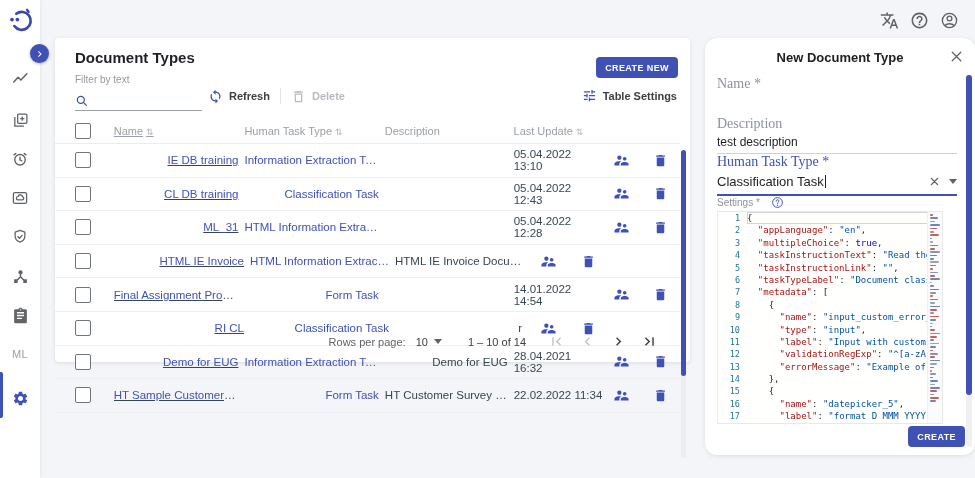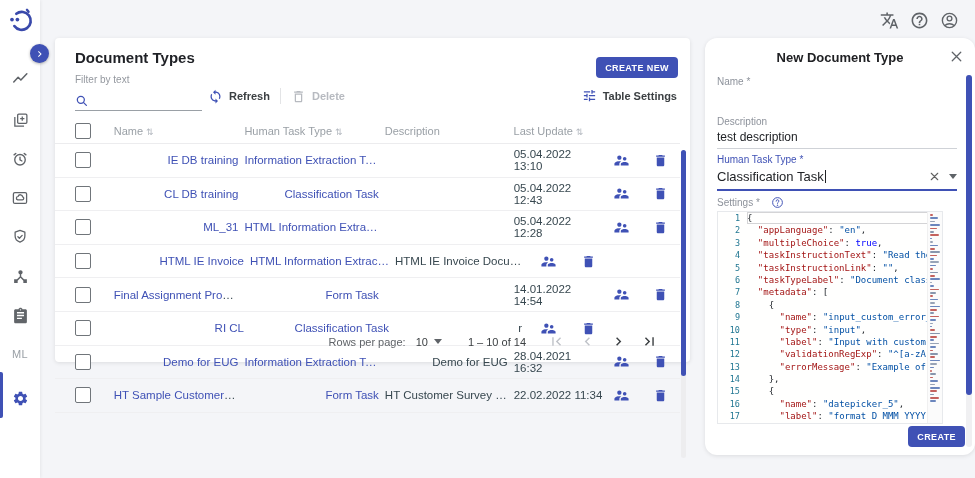--- a/index.html
+++ b/index.html
@@ -28,21 +28,21 @@
   .search-input{border:none;outline:none;width:100px;font-size:11px;background:transparent;font-family:inherit;}
   .toolbar{position:absolute;left:153px;top:50px;display:flex;align-items:center;}
   .tool-btn{display:flex;align-items:center;gap:6px;cursor:pointer;font-size:11px;color:#3c4043;font-weight:600;}
   .tool-btn.disabled{color:#b7bac0;cursor:default;}
   .tool-sep{width:1px;height:16px;background:#e3e4e6;margin:0 10px;}
   .table-settings{position:absolute;right:13px;top:50px;display:flex;align-items:center;gap:6px;font-size:11px;color:#3c4043;font-weight:600;cursor:pointer;}
 
   .trow{display:flex;align-items:center;padding-left:20px;box-sizing:border-box;width:625px;}
   .thead{position:absolute;left:0;top:80px;height:26px;color:#9aa0a6;font-size:11px;border-bottom:1px solid #ececee;}
   .c-check{width:40px;display:flex;align-items:center;}
-  .c-name{width:135px;}
+  .c-name{width:135px;text-decoration:underline;}
   .c-task{width:145px;}
   .c-desc{width:133px;}
   .c-update{width:92px;}
   .c-icon{width:40px;display:flex;justify-content:center;align-items:center;cursor:pointer;}
   .sort{font-size:9px;color:#b3b8bf;margin-left:3px;}
   .checkbox{width:14px;height:14px;border:1.6px solid #70757a;border-radius:2px;background:#fff;cursor:pointer;display:inline-block;}
   #rows{position:absolute;left:0;top:106px;}
   .tbody-row{height:33.6px;border-bottom:1px solid #efeff1;font-size:11.5px;color:#37474f;}
   .link{color:#3f51b5;cursor:pointer;}
   .task-text{color:#3f51b5;}
@@ -57,21 +57,21 @@
   .caret-down{width:0;height:0;border-left:4px solid transparent;border-right:4px solid transparent;border-top:5px solid #5f6368;}
   .pg-range{margin-right:22px;color:#3c4043;}
   .pg-nav{display:flex;align-items:center;gap:14px;}
   .pg-btn{width:17px;height:17px;cursor:pointer;}
 
   
   .panel{position:absolute;left:705px;top:38px;width:270px;height:417px;background:#fff;border-radius:12px;box-shadow:0 1px 4px rgba(0,0,0,.10);}
   .p-title{position:absolute;left:0;top:12px;width:100%;text-align:center;font-size:13px;font-weight:700;color:#202124;}
   .p-close{position:absolute;right:10px;top:10px;width:17px;height:17px;cursor:pointer;}
   .field{position:absolute;left:12px;width:240px;}
-  .f-label{font-size:10px;color:#8d929b;}
+  .f-label{font-size:14px;color:#8d929b;font-family:Liberation Serif, serif;}
   .f-label.focus{color:#3f51b5;}
   .f-value{font-size:12px;color:#212327;margin-top:3px;padding-bottom:4px;border-bottom:1px solid #cfd2d7;}
   .f-name{top:38px;}
   .f-desc{top:78px;}
   .f-task{top:116px;}
   .f-task .f-value{display:flex;align-items:center;font-size:13px;border-bottom:2px solid #3f51b5;padding-bottom:5px;margin-top:4px;}
   .caret-bar{display:inline-block;width:1px;height:13px;background:#202124;margin-left:1px;}
   .f-task .spacer{flex:1;}
   .clear-x{width:13px;height:13px;cursor:pointer;margin-right:8px;}
   .settings-label{position:absolute;left:12px;top:158px;display:flex;align-items:center;gap:11px;font-size:10px;color:#8d929b;}

